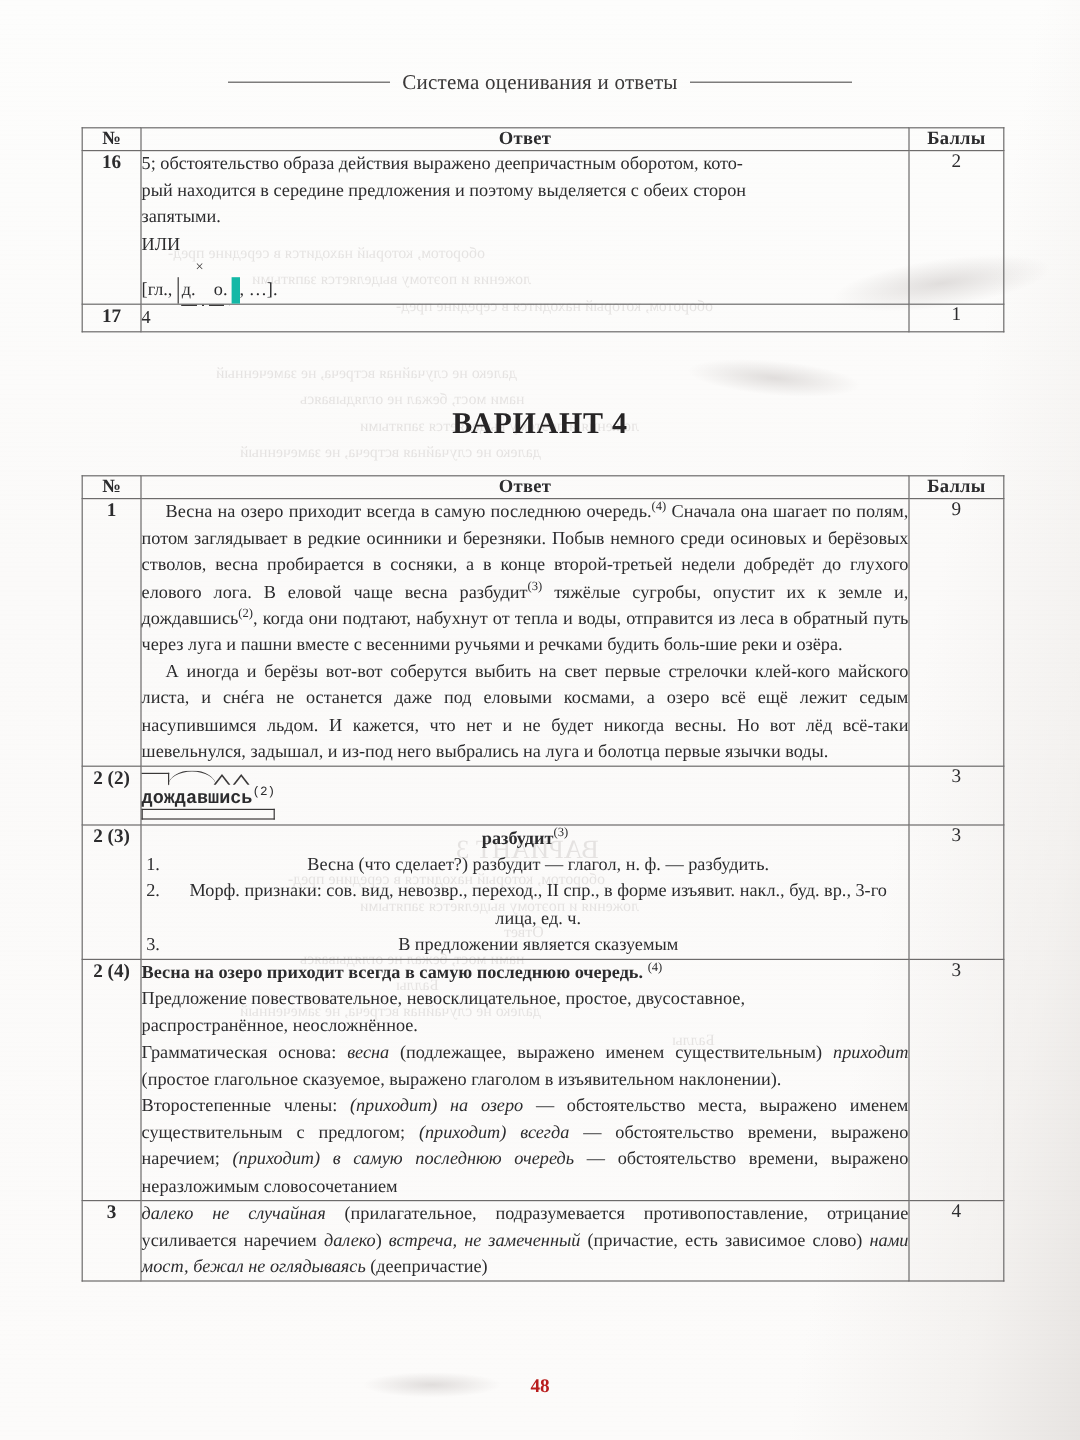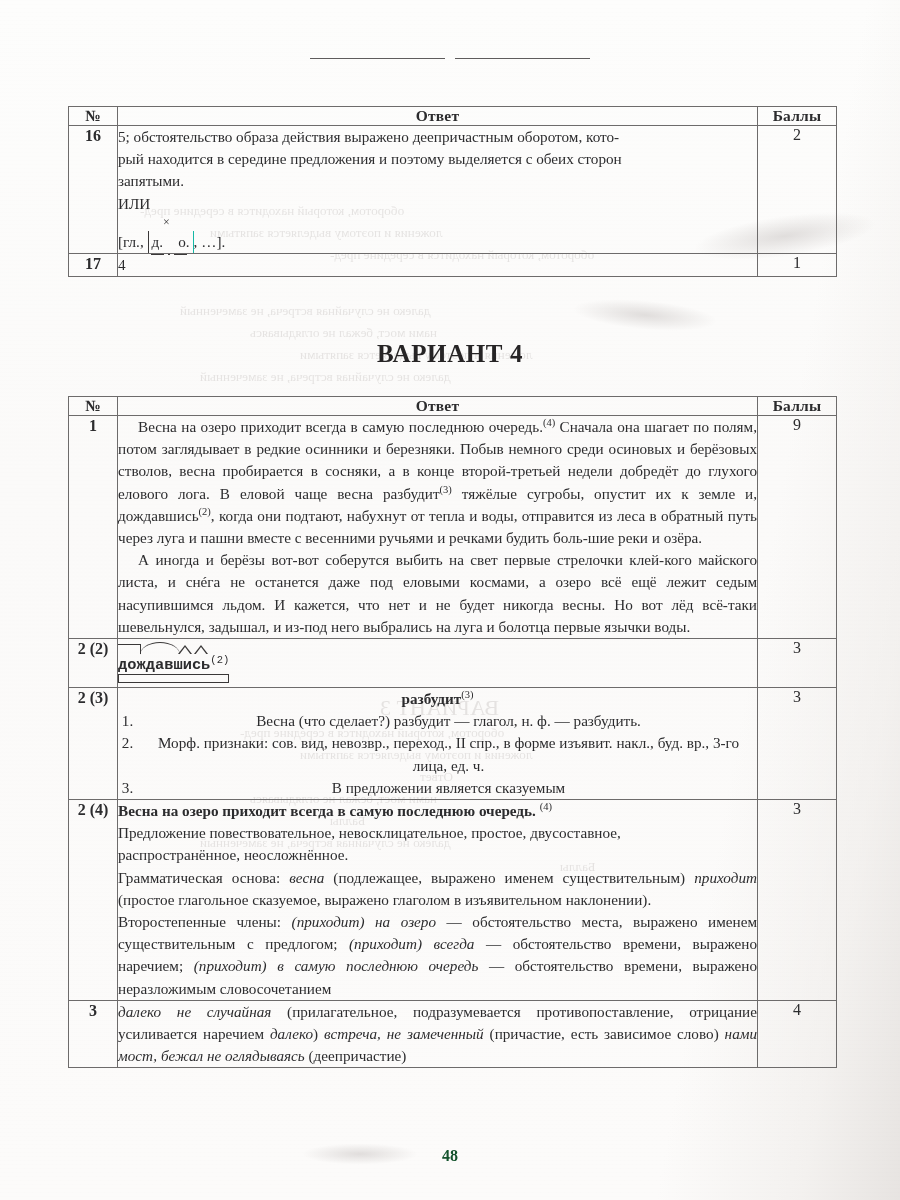--- a/index.html
+++ b/index.html
@@ -152,21 +152,21 @@
     position: absolute;
     top: -1px;
     left: 45px;
     font-size: 12px;
     line-height: 12px;
     color: #3a3838;
   }
   .dpo {
     display: inline-block;
     border-left: 1px solid #3a3838;
-    border-right: 1px solid #14b8a6;
+    border-right: 7px solid #14b8a6;
     padding: 0 3px;
     position: relative;
   }
   .dpo .dline {
     position: absolute;
     left: 2px;
     right: 2px;
     bottom: -3px;
     height: 3px;
     background-image: linear-gradient(to right,
@@ -247,21 +247,21 @@
     color: #262425;
   }
 
   
   .folio {
     position: absolute;
     left: 0; width: 900px;
     text-align: center;
     font-size: 16px;
     font-weight: bold;
-    color: #14532d;
+    color: #b91c1c;
   }
 
   ol.mstep {
     margin: 0;
     padding-left: 19px;
     list-style-position: outside;
   }
   ol.mstep li { padding-left: 3px; }
 </style>
 </head>
@@ -287,20 +287,21 @@
   <div class="showthrough" style="left:560px; top:856px;">Баллы</div>
   <div class="smudge" style="left:690px; top:215px; width:190px; height:42px; transform:rotate(-8deg);"></div>
   <div class="smudge" style="left:570px; top:300px; width:150px; height:30px; transform:rotate(5deg);"></div>
   <div class="smudge" style="left:300px; top:1143px; width:120px; height:22px;"></div>
 </div>
 
 <div class="content">
 
   <div class="runhead">
     <span class="rule"></span>
+    <span class="rh-text">Система оценивания и ответы</span>
     <span class="rule"></span>
   </div>
 
   <table class="grade" style="top:106px;">
     <thead>
       <tr>
         <th class="c-num">№</th>
         <th class="c-ans">Ответ</th>
         <th class="c-pts">Баллы</th>
       </tr>

